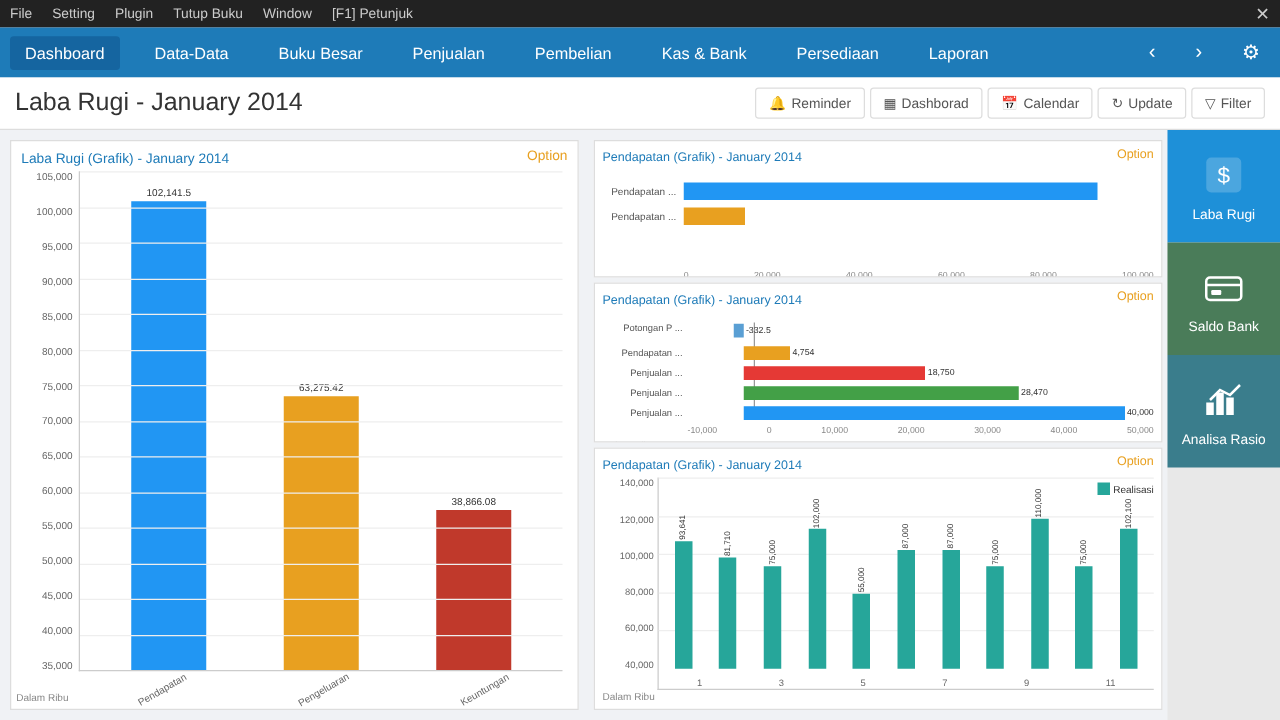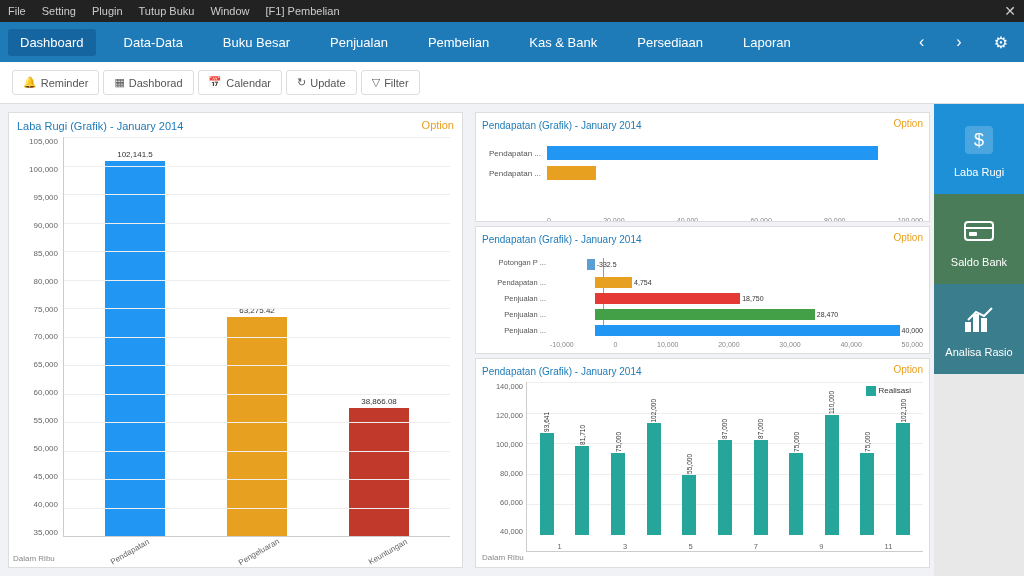--- a/index.html
+++ b/index.html
@@ -52,41 +52,42 @@
   </style>
 </head>
 <body>
 
 <div id="titlebar">
   <span>File</span>
   <span>Setting</span>
   <span>Plugin</span>
   <span>Tutup Buku</span>
   <span>Window</span>
-  <span>[F1] Pembelian</span>
+  <span>[F1] Petunjuk</span>
   <span style="flex:1"></span>
   <span style="font-size:14px;">✕</span>
 </div>
 
 <div id="navbar">
   <div class="nav-item active">Dashboard</div>
   <div class="nav-item">Data-Data</div>
   <div class="nav-item">Buku Besar</div>
   <div class="nav-item">Penjualan</div>
   <div class="nav-item">Pembelian</div>
   <div class="nav-item">Kas &amp; Bank</div>
   <div class="nav-item">Persediaan</div>
   <div class="nav-item">Laporan</div>
   <div class="nav-spacer"></div>
   <div class="nav-btn">‹</div>
   <div class="nav-btn">›</div>
   <div class="nav-btn">⚙</div>
 </div>
 
 <div id="toolbar">
+  <div id="page-title">Laba Rugi - January 2014</div>
   <div class="toolbar-btn">
     <span>🔔</span>
     <span>Reminder</span>
   </div>
   <div class="toolbar-btn">
     <span>▦</span>
     <span>Dashborad</span>
   </div>
   <div class="toolbar-btn">
     <span>📅</span>
@@ -336,21 +337,21 @@
 
           <div style="position:absolute; bottom:0; left:0; right:0; display:flex; justify-content:space-around; font-size:7.5px; color:#666;">
             <span>1</span>
               <span>3</span>
               <span>5</span>
               <span>7</span>
               <span>9</span>
               <span>11</span>
           </div>
 
-          <div style="position:absolute; top:4px; right:12px; display:flex; gap:3px; font-size:8px; color:#333;">
+          <div style="position:absolute; top:4px; right:0; display:flex; align-items:center; gap:3px; font-size:8px; color:#333;">
             <div style="width:10px; height:10px; background:#26a69a;"></div>
             <span>Realisasi</span>
           </div>
         </div>
       </div>
       <div style="font-size:8px; color:#888; margin-top:1px;">Dalam Ribu</div>
     </div>
 
   </div>
 

